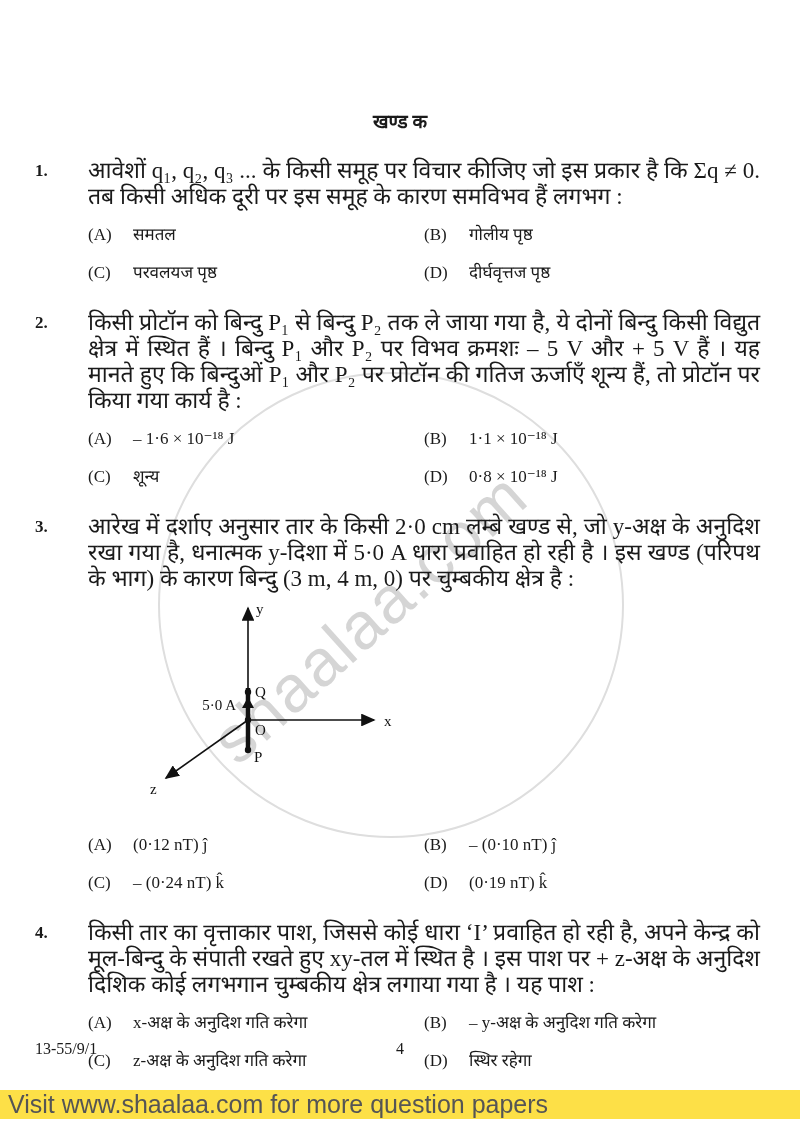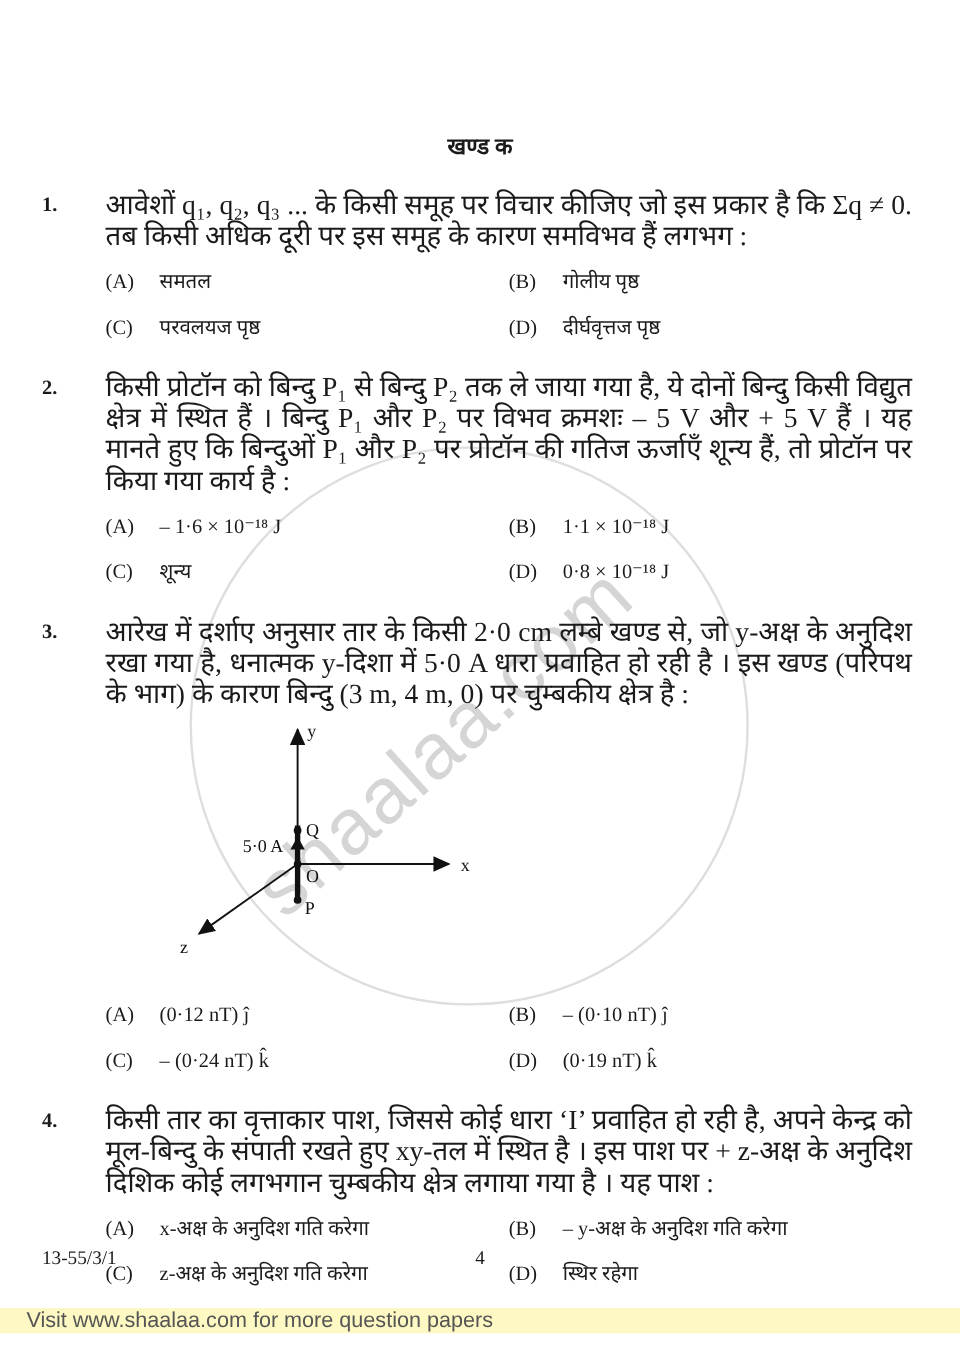--- a/index.html
+++ b/index.html
@@ -47,24 +47,24 @@
 
   .diagram { margin: 6px 0 0 128px; position: relative; z-index: 1; }
   .diagram svg text { font-family: "Liberation Serif", serif; font-size: 15px; fill: #111; }
 
   .footer { position: absolute; left: 0; right: 0; top: 1040px; z-index: 2; font-size: 16px; }
   .footer-code { position: absolute; left: 35px; top: 0; }
   .footer-page { text-align: center; }
 
   .bottom-bar {
     position: absolute; left: 0; right: 0; top: 1090px; z-index: 2;
-    padding-left: 22px;
+    padding-left: 8px;
     font-family: "Liberation Sans", sans-serif;
-    font-size: 18px; color: #555555;
-    background: #fef9c3;
+    font-size: 25px; color: #555555;
+    background: #fde047;
   }
 </style>
 </head>
 <body>
 
 <div class="page">
 
   <div class="wm-circle"></div>
   <div class="wm-text">shaalaa.com</div>
 
@@ -207,19 +207,19 @@
         <div class="opt">
           <span class="opt-label">(D)</span>
           <span class="opt-text">स्थिर रहेगा</span>
         </div>
       </div>
     </div>
 
   </div>
 
   <div class="footer">
-    <span class="footer-code">13-55/3/1</span>
+    <span class="footer-code">13-55/9/1</span>
     <div class="footer-page">4</div>
   </div>
 
   <div class="bottom-bar">Visit www.shaalaa.com for more question papers</div>
 
 </div>
 
 </body></html>

